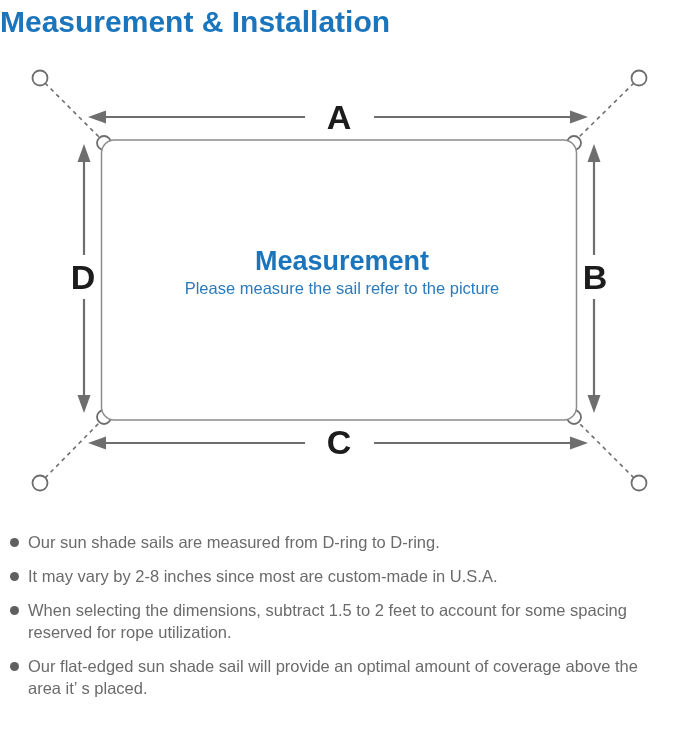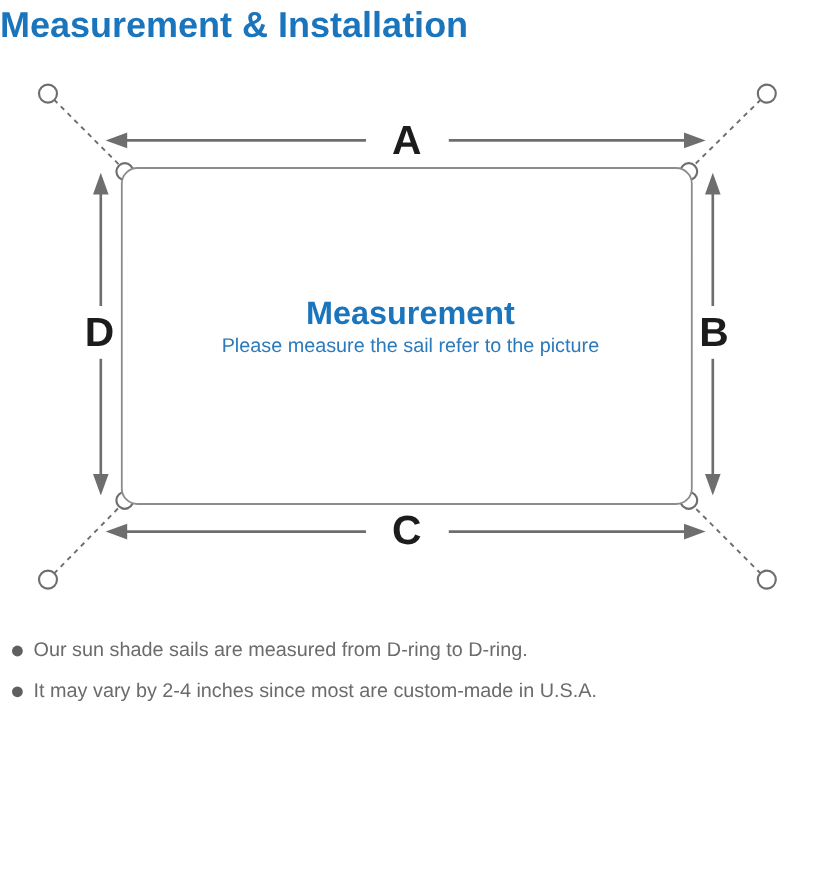--- a/index.html
+++ b/index.html
@@ -118,15 +118,23 @@
   </svg>
 </div>
 
 <ul class="notes">
   <li class="note-item">
     <span class="bullet-dot"></span>
     <span class="note-text">Our sun shade sails are measured from D-ring to D-ring.</span>
   </li>
   <li class="note-item">
     <span class="bullet-dot"></span>
-    <span class="note-text">It may vary by 2-4 inches since most are custom-made in U.S.A.</span>
+    <span class="note-text">It may vary by 2-8 inches since most are custom-made in U.S.A.</span>
+  </li>
+  <li class="note-item">
+    <span class="bullet-dot"></span>
+    <span class="note-text">When selecting the dimensions, subtract 1.5 to 2 feet to account for some spacing reserved for rope utilization.</span>
+  </li>
+  <li class="note-item">
+    <span class="bullet-dot"></span>
+    <span class="note-text">Our flat-edged sun shade sail will provide an optimal amount of coverage above the area it’ s placed.</span>
   </li>
 </ul>
 
 </body></html>

